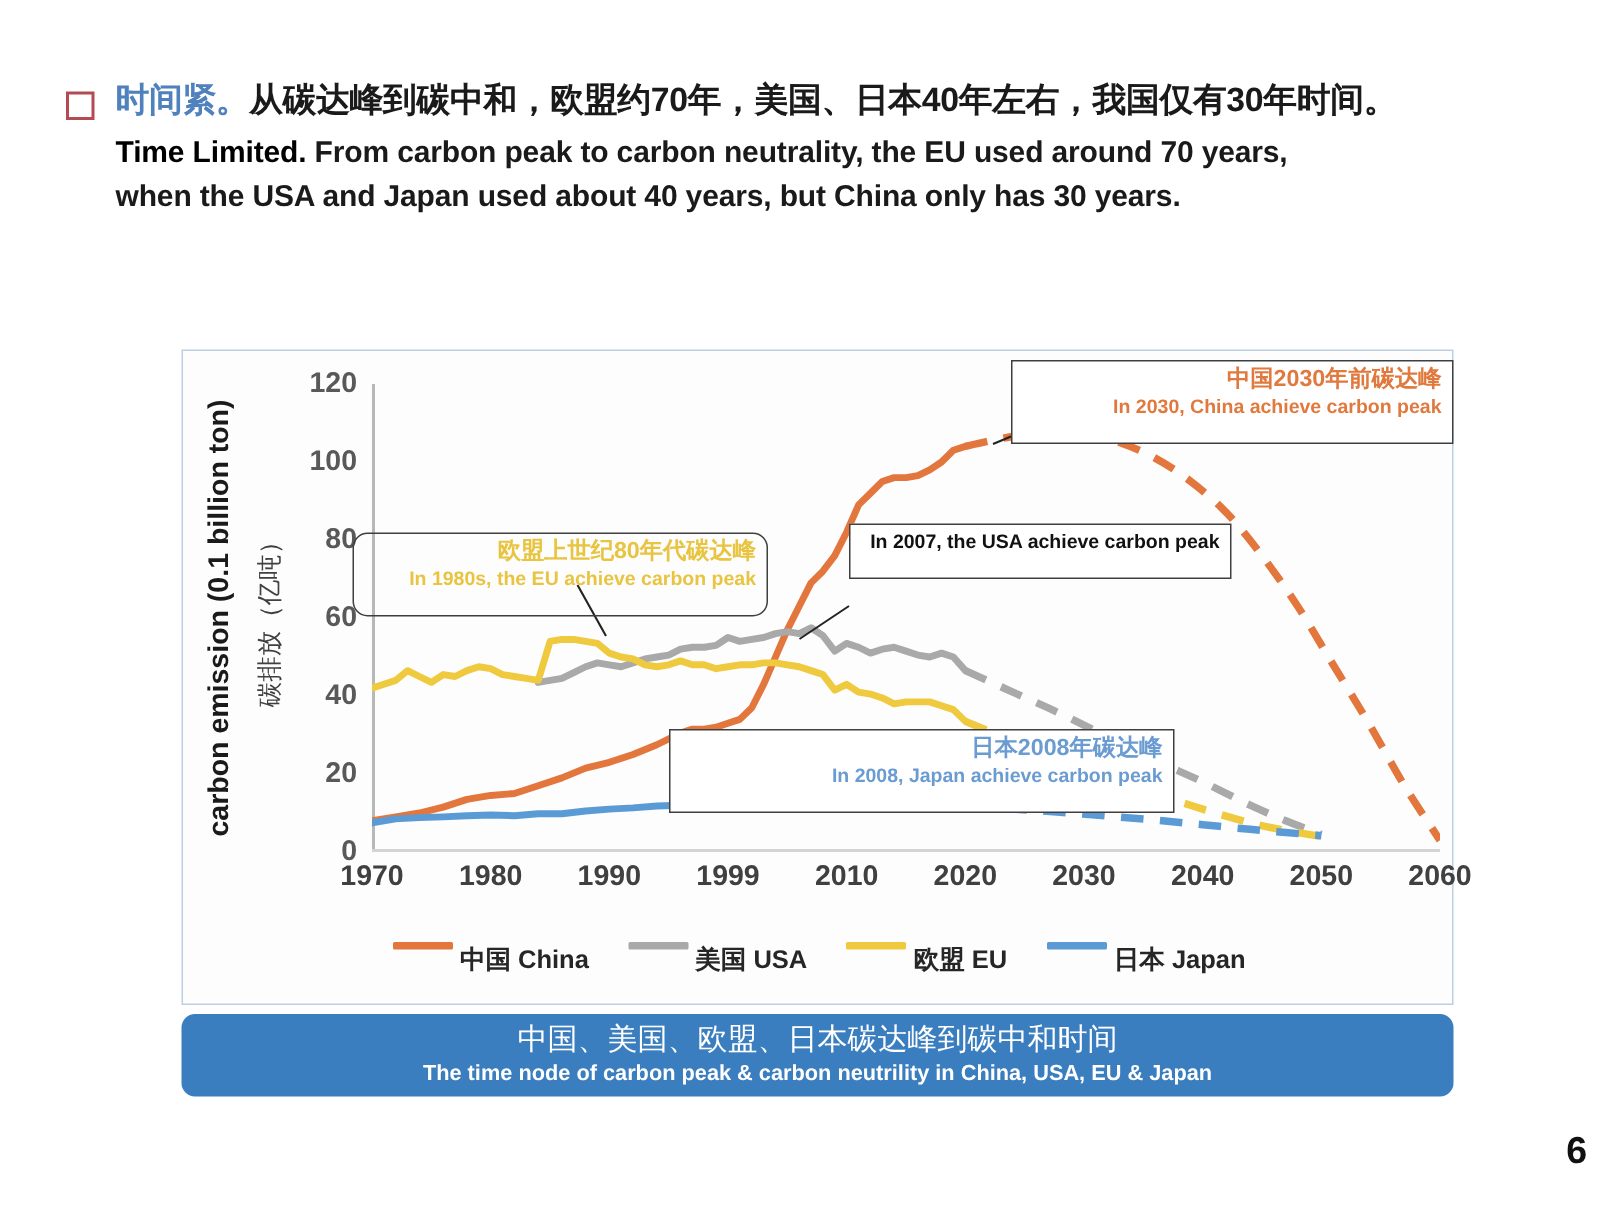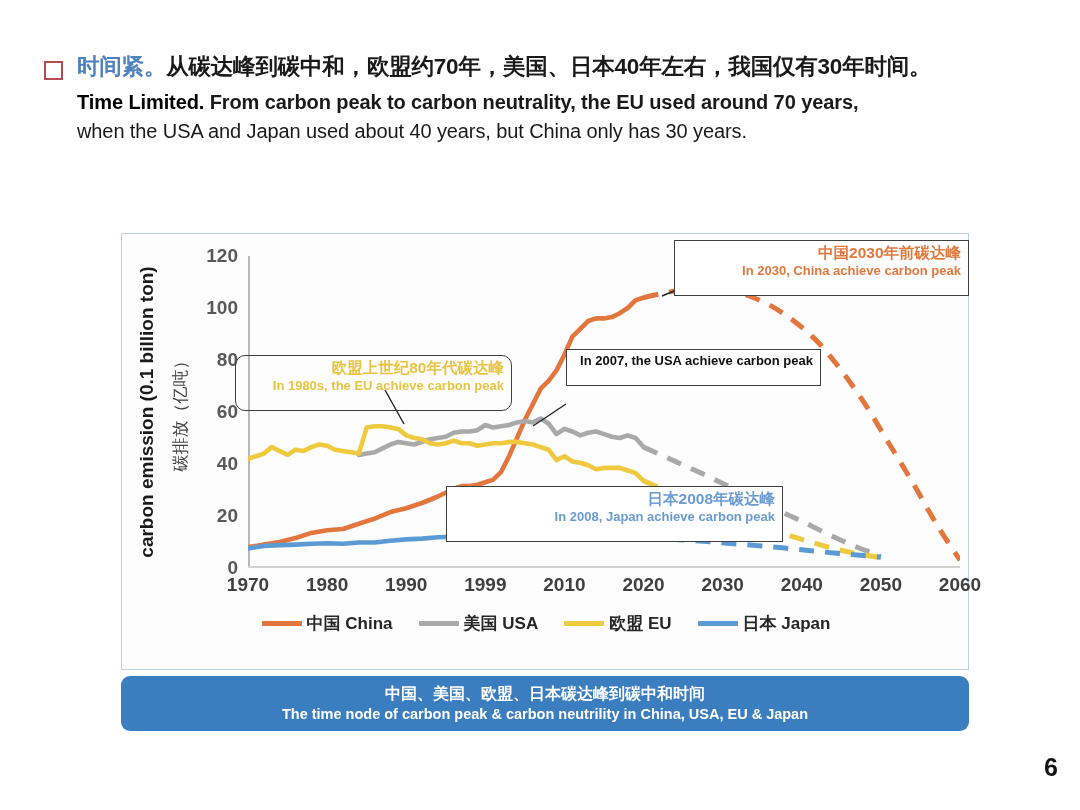--- a/index.html
+++ b/index.html
@@ -14,21 +14,21 @@
   #bullet-row{display:flex;align-items:flex-start;}
   .bullet-sq{
     width:15px;height:15px;border:2.5px solid #B54B52;
     margin-top:9px;margin-right:14px;flex:0 0 auto;background:transparent;
   }
   #headline-block{flex:1;}
   .line1{font-size:22.5px;font-weight:bold;line-height:1.32;color:#1a1a1a;letter-spacing:-.2px;}
   .hl-cn{color:#4F81BD;text-align:center;}
   .line2{font-size:20px;font-weight:bold;line-height:1.45;color:#1a1a1a;margin-top:6px;letter-spacing:-.1px;}
   .hl-en{color:#000000;}
-  .line3{font-size:20px;font-weight:normal;line-height:1.45;color:#1a1a1a;letter-spacing:-.1px;}
+  .line3{font-size:20px;font-weight:bold;line-height:1.45;color:#1a1a1a;letter-spacing:-.1px;}
 
   
   #chart-panel{
     position:absolute;left:121px;top:233px;width:848px;height:437px;
     background:#fdfdfd;border:1.5px solid #BCCFE4;box-sizing:border-box;
   }
   #plot-wrap{position:absolute;left:0;top:0;width:848px;height:355px;}
   #ylabel{
     position:absolute;left:-1px;top:0;width:52px;height:355px;
   }
@@ -77,32 +77,32 @@
   #co-eu{left:113px;top:121px;width:277px;border-radius:10px;}
   #co-usa{left:444px;top:115px;width:255px;}
   #co-japan{left:324px;top:252px;width:337px;}
   .leader{position:absolute;stroke:#222;stroke-width:1.4px;fill:none;}
 
   
   #legend{
     position:absolute;left:0;top:378px;width:848px;
     display:flex;justify-content:center;align-items:center;gap:26px;
   }
-  .leg-item{display:flex;align-items:center;gap:5px;}
+  .leg-item{display:flex;gap:5px;margin-top:16px;}
   .leg-swatch{width:40px;height:5px;border-radius:1px;display:block;}
   .leg-label{font-size:17px;font-weight:bold;color:#262626;white-space:nowrap;}
 
   
   #caption-bar{
     position:absolute;left:121px;top:676px;width:848px;height:55px;
     background:#3A7EBF;border-radius:9px;
     display:flex;flex-direction:column;align-items:center;justify-content:center;
     color:#ffffff;box-sizing:border-box;
   }
-  #caption-cn{font-size:16px;font-weight:bold;line-height:1.35;}
+  #caption-cn{font-size:20px;font-weight:normal;line-height:1.35;}
   #caption-en{font-size:14.5px;font-weight:bold;line-height:1.35;}
 
   
   #page-number{
     position:absolute;right:22px;bottom:28px;
     font-size:25px;font-weight:bold;color:#111;
   }
 </style>
 </head>
 <body>

